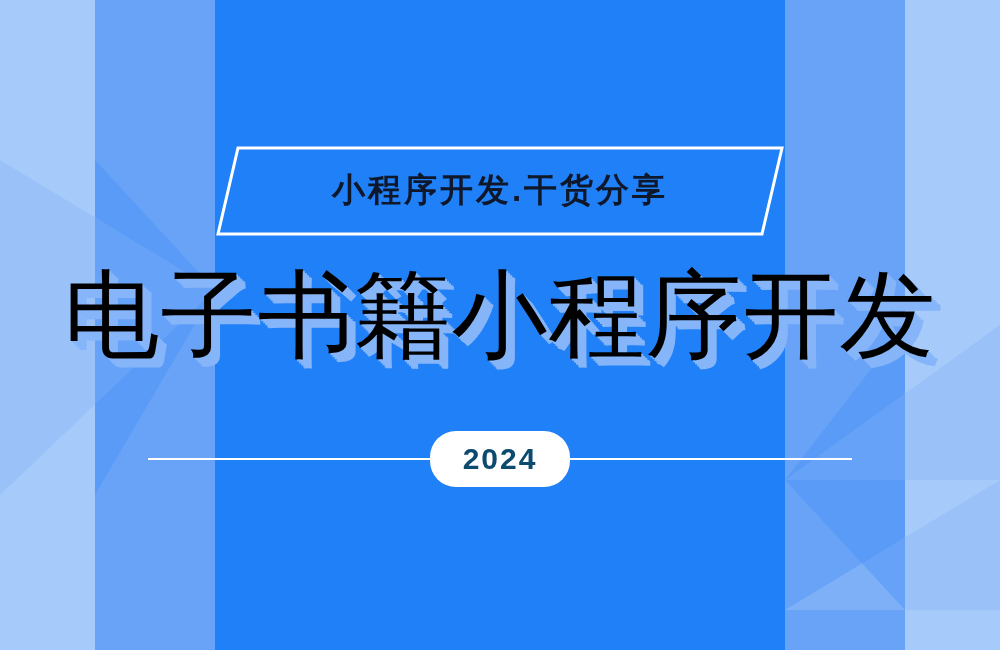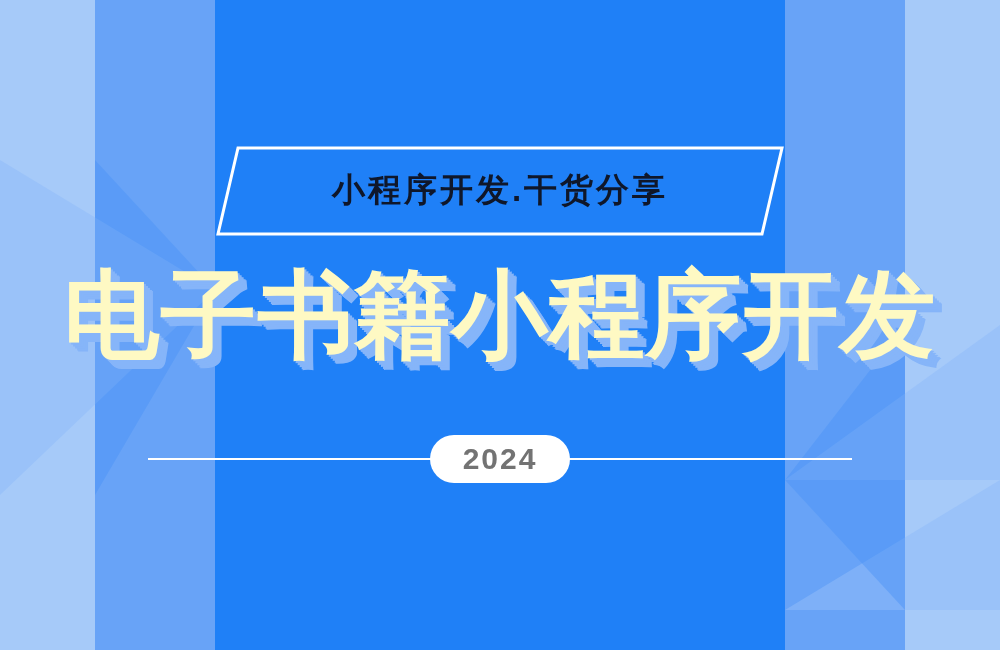--- a/index.html
+++ b/index.html
@@ -59,23 +59,23 @@
     right: 0;
     top: 255px;
     height: 120px;
     display: flex;
     align-items: center;
     justify-content: center;
   }
   #headline {
     position: relative;
     font-size: 96px;
-    font-weight: 700;
+    font-weight: 400;
     line-height: 1;
-    color: #fef9c3;
+    color: #000000;
     letter-spacing: 1px;
     white-space: nowrap;
     text-shadow:
       2px 2px 0 #86b5f9,
       4px 4px 0 #86b5f9,
       6px 6px 0 #86b5f9,
       8px 8px 0 #86b5f9,
       9px 9px 0 #86b5f9;
   }
 
@@ -94,23 +94,23 @@
     height: 2px;
     background: #ffffff;
     flex: 0 0 auto;
   }
   #rule-left  { width: 290px; margin-right: -8px; }
   #rule-right { width: 290px; margin-left: -8px; }
   #year-pill {
     position: relative;
     z-index: 2;
     background: #ffffff;
-    color: #737373;
+    color: #0c4a6e;
     border-radius: 26px;
-    height: 48px;
+    height: 56px;
     min-width: 140px;
     display: flex;
     align-items: center;
     justify-content: center;
     font-size: 30px;
     font-weight: 700;
     letter-spacing: 2px;
   }
 </style>
 </head>

